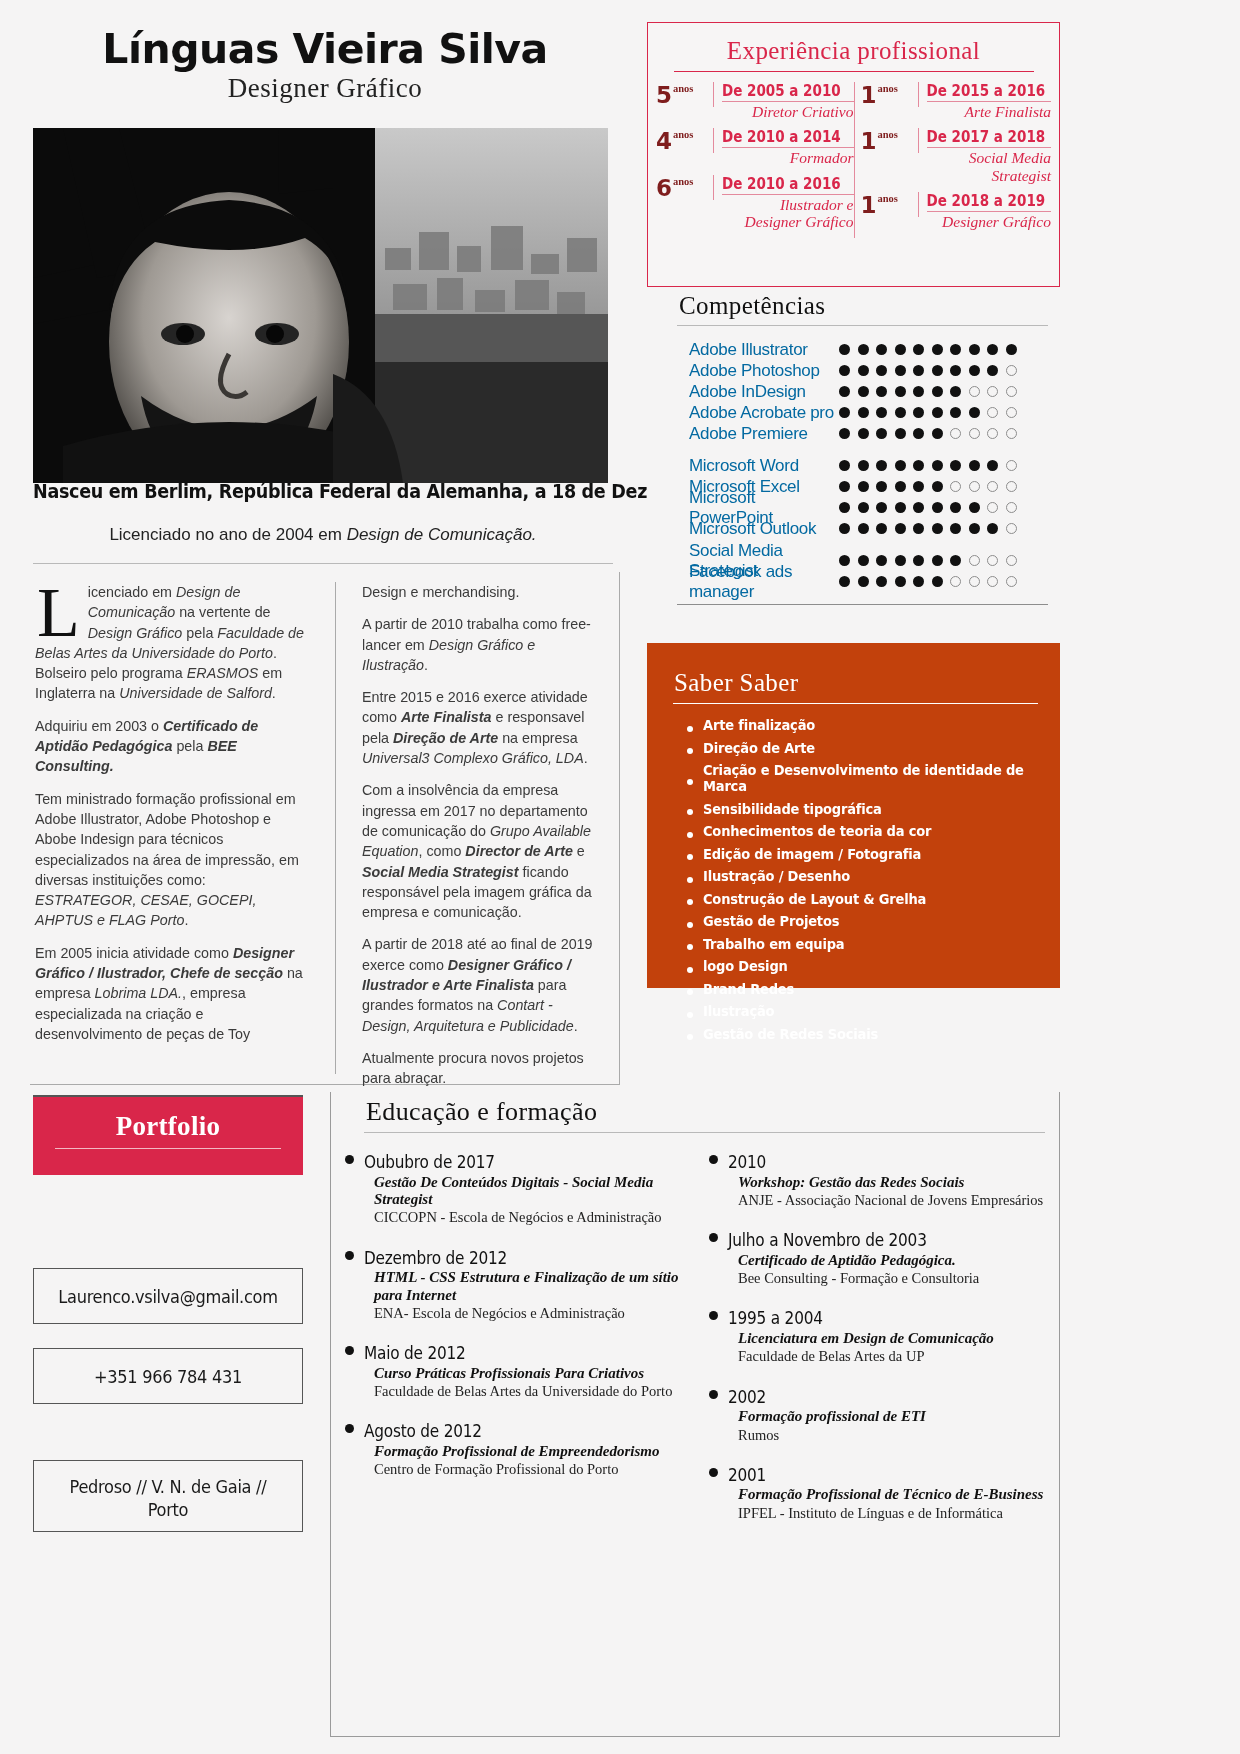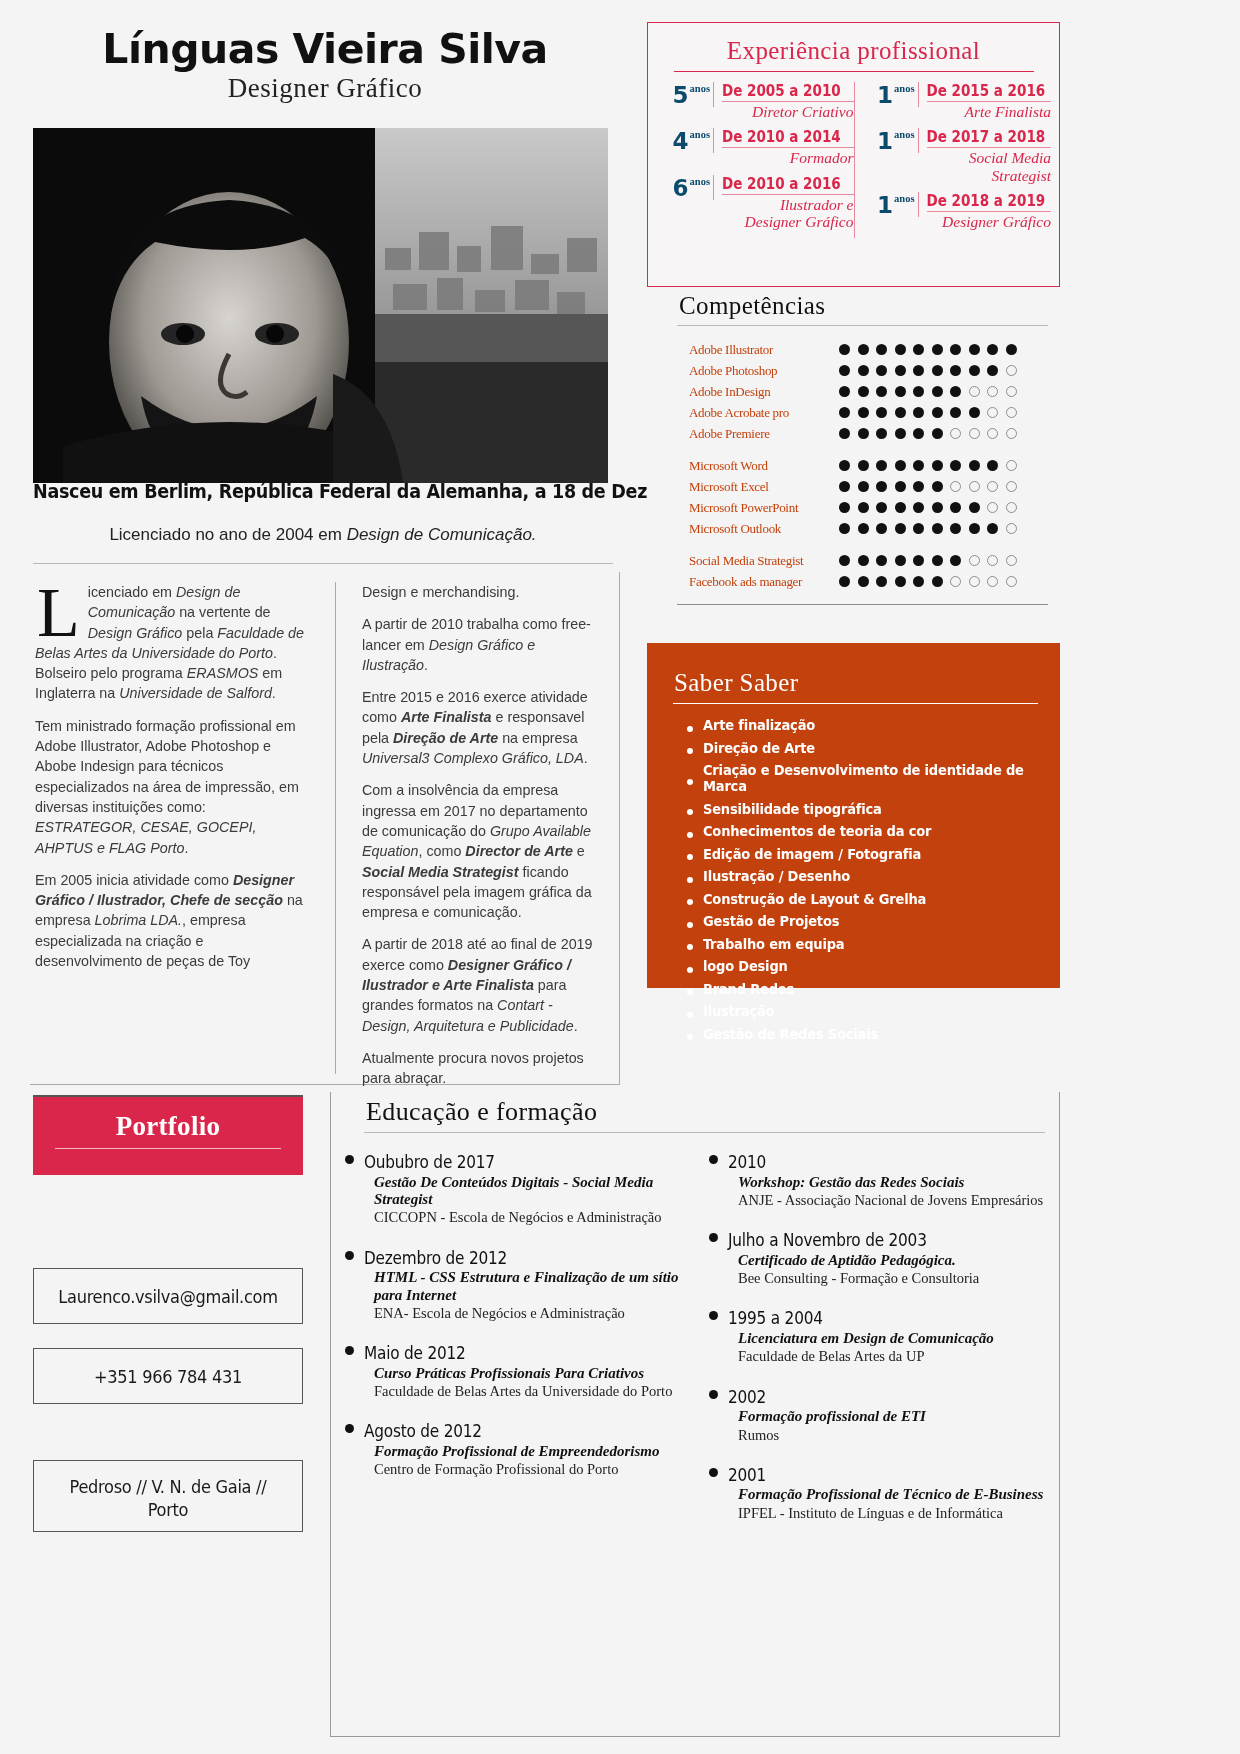--- a/index.html
+++ b/index.html
@@ -109,22 +109,22 @@
   .exp-grid {
     display: flex; margin-top: 10px; padding: 0 8px;
   }
   .exp-col { width: 50%; }
   .exp-col.right-col { border-left: 1px solid #e48a9d; padding-left: 6px; }
   .exp-item {
     display: flex; align-items: flex-start;
     margin-bottom: 8px;
   }
   .exp-years {
-    width: 58px; text-align: right; flex: none;
-    color: #0c4a6e; padding-right: 3px;
+    width: 58px; text-align: left; flex: none;
+    color: #7f1d1d; padding-right: 3px;
     border-right: 1px solid #e48a9d;
     line-height: 1;
     padding-top: 2px;
   }
   .exp-years .num {
     font-family: "DejaVu Sans", sans-serif;
     font-weight: 700; font-size: 23px;
   }
   .exp-years .lbl {
     font-family: "Liberation Serif", serif;
@@ -159,22 +159,22 @@
     margin: 5px 12px 0 30px;
     border-top: 1px solid #b9b9b9;
   }
   .comp-list { margin-top: 13px; }
   .comp-row {
     display: flex; align-items: center;
     height: 21px; padding-left: 42px;
   }
   .comp-label {
     width: 150px; flex: none;
-    font-family: Liberation Serif, serif;
-    font-size: 13px; color: #c2410c;
+    font-family: Liberation Sans, sans-serif;
+    font-size: 17px; color: #0369a1;
     letter-spacing: -0.3px;
   }
   .dots { display: flex; gap: 7.5px; align-items: center; }
   .dot { width: 11px; height: 11px; border-radius: 50%; }
   .dot.on  { background: #111; }
   .dot.off { background: transparent; border: 1px solid #8d8d8d; width: 11px; height: 11px; }
   .comp-gap { height: 11px; }
   .comp-bottom-rule {
     margin: 12px 12px 0 30px;
     border-top: 1px solid #8d8d8d;
@@ -343,20 +343,21 @@
 
   <div class="birth-line">Nasceu em Berlim, República Federal da Alemanha, a 18 de Dez.de 1975.</div>
   <div class="degree-line">
     <span>Licenciado no ano de 2004 em </span><i>Design de Comunicação.</i>
   </div>
   <div class="hr-under-degree"></div>
 
   <div class="bio-box">
     <div class="bio-col left" id="bio-left">
         <p><span class="dropcap">L</span><span>icenciado em </span><i>Design de Comunicação</i><span> na vertente de </span><i>Design Gráfico</i><span> pela </span><i>Faculdade de Belas Artes da Universidade do Porto</i><span>. Bolseiro pelo programa </span><i>ERASMOS</i><span> em Inglaterra na </span><i>Universidade de Salford</i><span>.</span></p>
+        <p><span>Adquiriu em 2003 o </span><b>Certificado de Aptidão Pedagógica</b><span> pela </span><b>BEE Consulting.</b></p>
         <p><span>Tem ministrado formação profissional em Adobe Illustrator, Adobe Photoshop e Abobe Indesign para técnicos especializados na área de impressão, em diversas instituições como: </span><i>ESTRATEGOR, CESAE, GOCEPI, AHPTUS e FLAG Porto</i><span>.</span></p>
         <p><span>Em 2005 inicia atividade como </span><b>Designer Gráfico / Ilustrador, Chefe de secção</b><span> na empresa </span><i>Lobrima LDA.</i><span>, empresa especializada na criação e desenvolvimento de peças de Toy</span></p>
       </div>
     <div class="bio-col right" id="bio-right">
         <p><span>Design e merchandising.</span></p>
         <p><span>A partir de 2010 trabalha como free-lancer em </span><i>Design Gráfico e Ilustração</i><span>.</span></p>
         <p><span>Entre 2015 e 2016 exerce atividade como </span><b>Arte Finalista</b><span> e responsavel pela </span><b>Direção de Arte</b><span> na empresa </span><i>Universal3 Complexo Gráfico, LDA</i><span>.</span></p>
         <p><span>Com a  insolvência da empresa ingressa em 2017 no departamento de comunicação do </span><i>Grupo Available Equation</i><span>, como </span><b>Director de Arte</b><span> e </span><b>Social Media Strategist</b><span> ficando responsável pela imagem gráfica da empresa e comunicação.</span></p>
         <p><span>A partir de 2018 até ao final de 2019 exerce como </span><b>Designer Gráfico / Ilustrador e Arte Finalista</b><span> para grandes formatos na </span><i>Contart - Design, Arquitetura e Publicidade</i><span>.</span></p>
         <p><span>Atualmente procura novos projetos para abraçar.</span></p>

